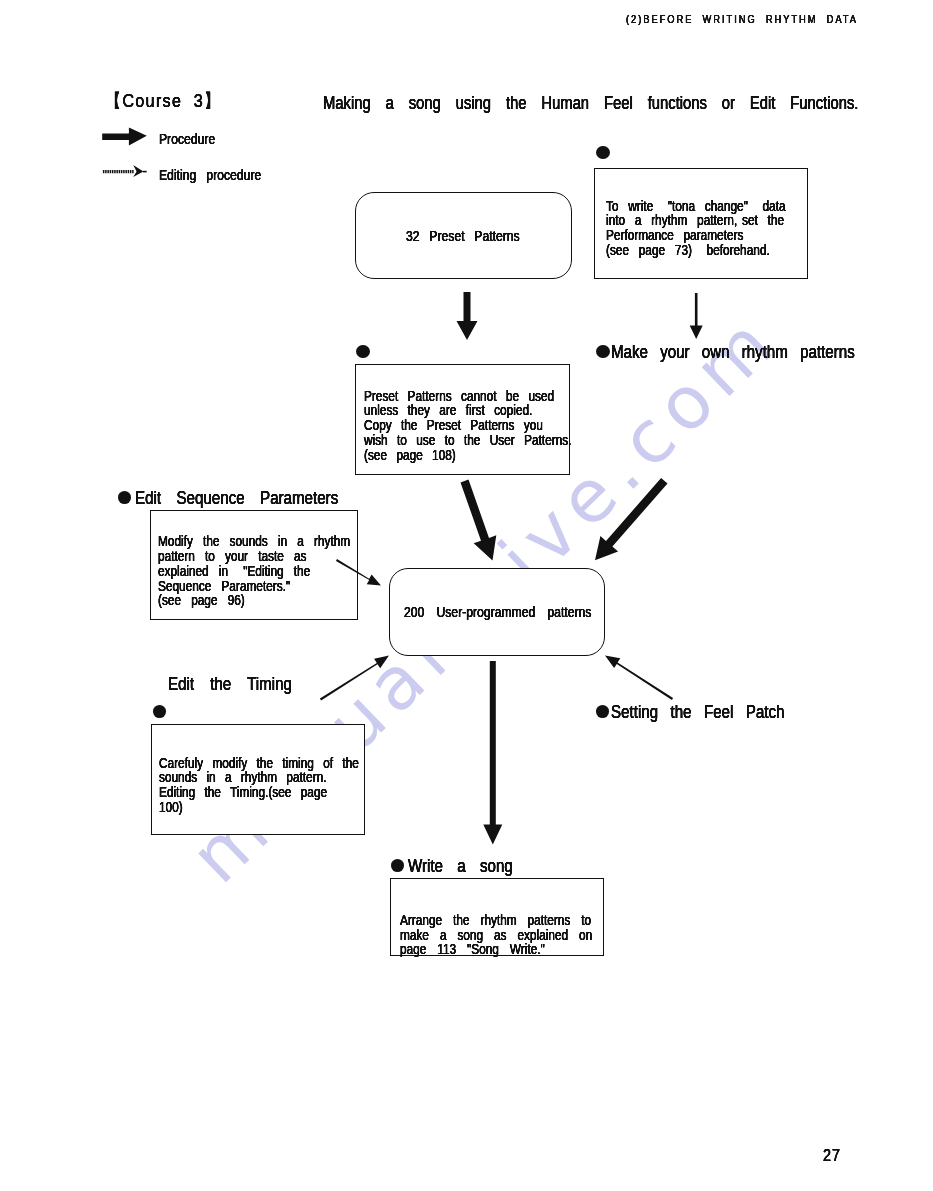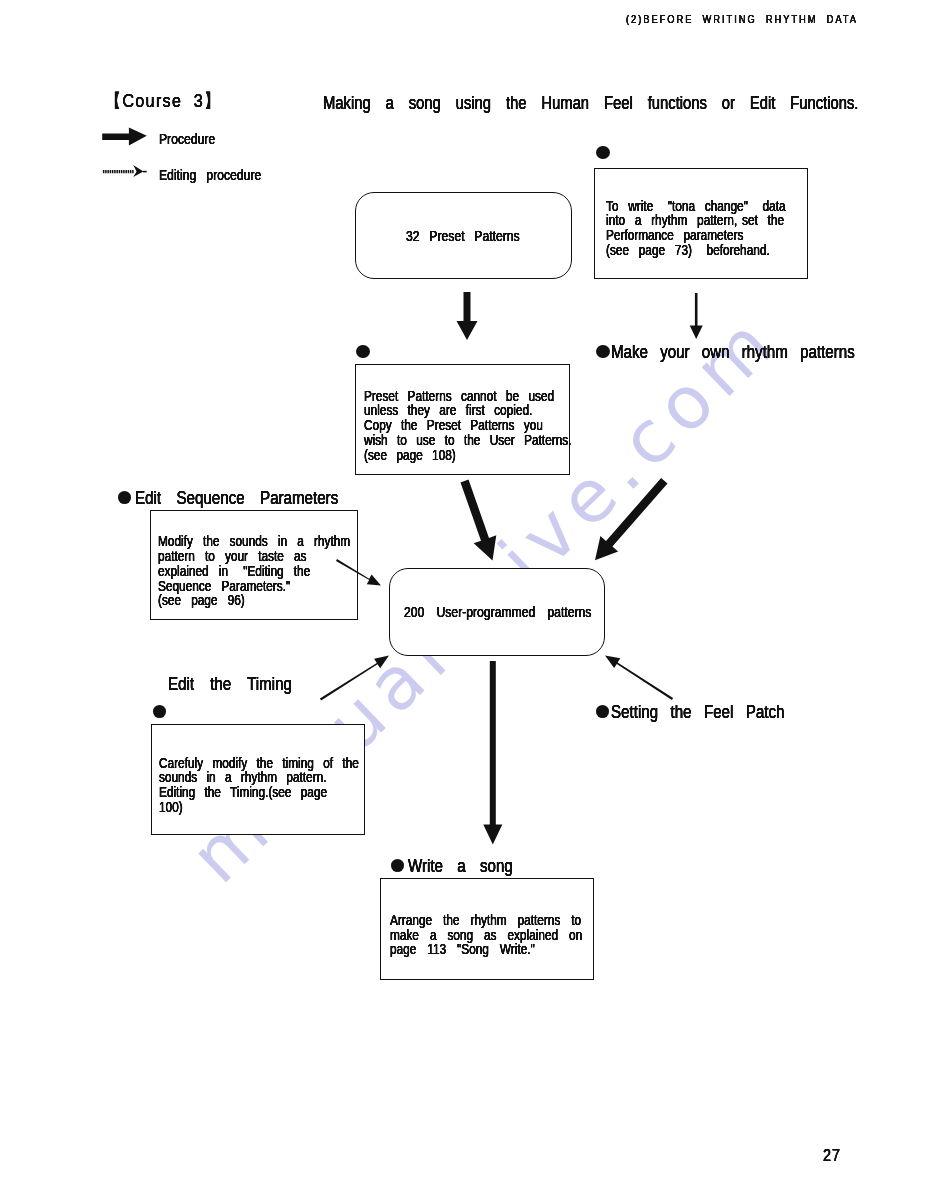--- a/index.html
+++ b/index.html
@@ -104,21 +104,21 @@
       <div>Editing  the  Timing.(see  page</div>
       <div>100)</div>
     </div>
   </div>
 
   <div class="abs bullet-dot" style="left:595.6px;top:705.0px;"></div>
   <div class="abs bullet-head" style="left:610.9px;top:702.5px;"><span class="htext" style="word-spacing:2.4px;">Setting  the  Feel  Patch</span></div>
 
   <div class="abs bullet-dot" style="left:390.8px;top:859.0px;"></div>
   <div class="abs bullet-head" style="left:408.2px;top:856.5px;"><span class="htext" style="word-spacing:3.50px;">Write  a  song</span></div>
-  <div class="abs box" style="left:380px;top:878px;width:214px;height:102px;">
+  <div class="abs box" style="left:390px;top:878px;width:214px;height:78px;">
     <div class="boxtext" style="position:absolute;left:8.6px;top:33.9px;word-spacing:2.59px;">
       <div>Arrange  the  rhythm  patterns  to</div>
       <div>make  a  song  as  explained  on</div>
       <div>page  113  "Song  Write."</div>
     </div>
   </div>
 
   <svg class="abs" style="left:0;top:0;" width="933" height="1191" viewBox="0 0 933 1191">
     <g fill="#111">
 

